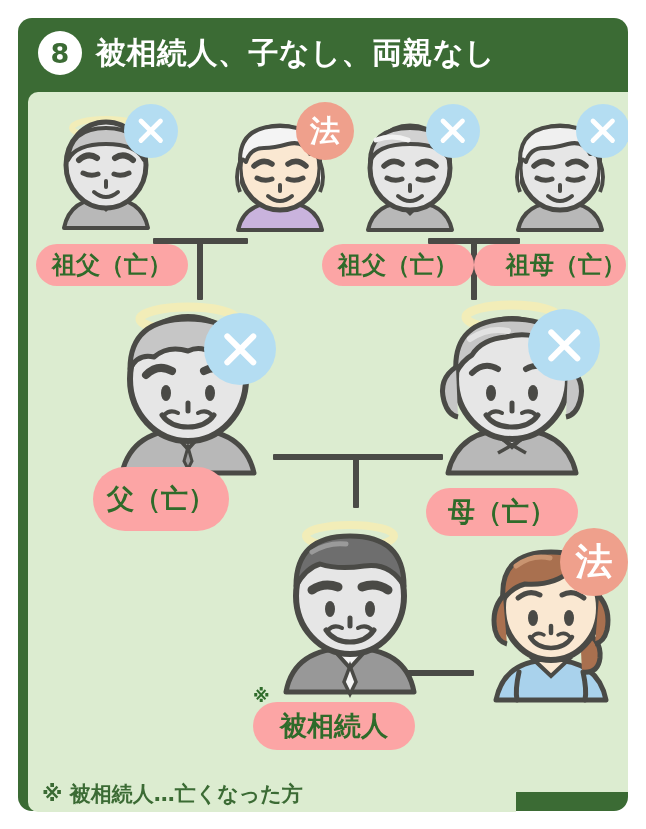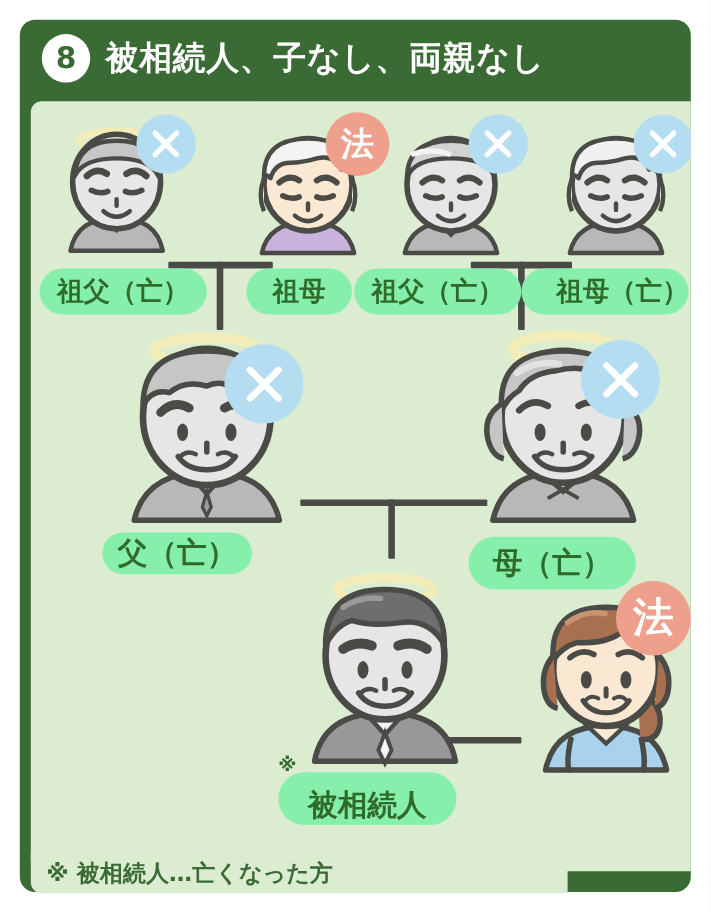--- a/index.html
+++ b/index.html
@@ -25,21 +25,21 @@
   .avatar{position:relative;width:100%;height:100%;}
   .avatar svg{display:block;width:100%;height:100%;overflow:visible;}
 
   
   .badge{position:absolute;border-radius:50%;display:flex;align-items:center;justify-content:center;color:#ffffff;font-weight:bold;}
   .badge-x{background:#b4ddf2;}
   .badge-x svg{width:62%;height:62%;}
   .badge-ho{background:#efa08c;}
 
   
-  .pill{position:absolute;background:#86efac;border-radius:999px;display:flex;align-items:center;justify-content:center;color:#2f6b2a;font-weight:bold;white-space:nowrap;box-sizing:border-box;font-family:Liberation Serif, serif;}
+  .pill{position:absolute;background:#fca5a5;border-radius:999px;display:flex;align-items:center;justify-content:center;color:#2f6b2a;font-weight:bold;white-space:nowrap;box-sizing:border-box;font-family:Liberation Serif, serif;}
 
   
   .hline{position:absolute;background:#4a4a46;height:6px;border-radius:1px;}
   .vline{position:absolute;background:#4a4a46;width:6px;border-radius:1px;}
 
   .aster{position:absolute;color:#2f6b2a;font-size:17px;font-weight:bold;line-height:1;}
 </style>
 </head>
 <body>
 
@@ -98,23 +98,20 @@
           <path d="M82 52 q-9 -8 -18 -2" fill="none" stroke="#4a4a46" stroke-width="5.5" stroke-linecap="round"></path>
           <path d="M33 64 q8 4 15 1" fill="none" stroke="#4a4a46" stroke-width="5" stroke-linecap="round"></path>
           <path d="M79 64 q-8 4 -15 1" fill="none" stroke="#4a4a46" stroke-width="5" stroke-linecap="round"></path>
           <path d="M56 71 l0 6" fill="none" stroke="#4a4a46" stroke-width="4" stroke-linecap="round"></path>
           <path d="M44 82 q12 10 24 0" fill="none" stroke="#4a4a46" stroke-width="4" stroke-linecap="round"></path>
         </svg>
       </div>
       <div class="badge badge-ho" style="left:72px;top:-12px;width:58px;height:58px;font-size:30px;">
         <span>法</span>
       </div>
-    </div>
-    <div class="pill" style="left:196px;top:152px;width:96px;height:42px;font-size:24px;">
-      <span>祖母</span>
     </div>
 
     <div class="person" style="left:324px;top:22px;width:116px;height:136px;">
       <div class="avatar">
         <svg viewBox="0 0 116 136" aria-hidden="true">
           <path d="M16 116 q6 -28 42 -28 q36 0 42 28 z" fill="#b8b8b8" stroke="#4a4a46" stroke-width="4" stroke-linejoin="round"></path>
           <path d="M46 88 l12 12 l12 -12 z" fill="#e4e4e4" stroke="#4a4a46" stroke-width="3"></path>
           <ellipse cx="58" cy="54" rx="40" ry="42" fill="#e6e6e6" stroke="#4a4a46" stroke-width="5"></ellipse>
           <path d="M18 48 q0 -34 40 -34 q40 0 40 34 q-6 -18 -40 -18 q-34 0 -40 18 z" fill="#d2d2d2" stroke="#4a4a46" stroke-width="4" stroke-linejoin="round"></path>
           <path d="M24 26 q16 -6 32 0" fill="none" stroke="#f2f2f2" stroke-width="5" stroke-linecap="round"></path>
@@ -183,21 +180,21 @@
           <path d="M64 118 q6 -6 14 -2" fill="none" stroke="#4a4a46" stroke-width="4" stroke-linecap="round"></path>
           <path d="M112 118 q-6 -6 -14 -2" fill="none" stroke="#4a4a46" stroke-width="4" stroke-linecap="round"></path>
         </svg>
       </div>
       <div class="badge badge-x" style="left:104px;top:16px;width:72px;height:72px;">
         <svg viewBox="0 0 24 24" aria-hidden="true">
             <path d="M5 5 L19 19 M19 5 L5 19" stroke="#ffffff" stroke-width="3.2" stroke-linecap="round" fill="none"></path>
           </svg>
       </div>
     </div>
-    <div class="pill" style="left:65px;top:392px;width:136px;height:38px;font-size:27px;">
+    <div class="pill" style="left:65px;top:375px;width:136px;height:64px;font-size:27px;">
       <span>父（亡）</span>
     </div>
 
     <div class="person" style="left:396px;top:205px;width:180px;height:208px;">
       <div class="avatar">
         <svg viewBox="0 0 180 208" aria-hidden="true">
           <ellipse cx="88" cy="20" rx="46" ry="12" fill="none" stroke="#f2edb8" stroke-width="9"></ellipse>
           <path d="M24 176 q10 -44 64 -44 q54 0 64 44 z" fill="#b8b8b8" stroke="#4a4a46" stroke-width="5" stroke-linejoin="round"></path>
           <path d="M70 134 l18 16 l18 -16 z" fill="#f4f4f4" stroke="#4a4a46" stroke-width="4"></path>
           <path d="M74 140 l28 16 M102 140 l-28 16" fill="none" stroke="#4a4a46" stroke-width="3.5"></path>
@@ -245,21 +242,21 @@
           <path d="M84 102 l0 8" fill="none" stroke="#4a4a46" stroke-width="5" stroke-linecap="round"></path>
           <path d="M60 114 q8 12 24 12 q16 0 24 -12" fill="none" stroke="#4a4a46" stroke-width="5" stroke-linecap="round"></path>
           <path d="M62 114 q6 -6 14 -2" fill="none" stroke="#4a4a46" stroke-width="4" stroke-linecap="round"></path>
           <path d="M106 114 q-6 -6 -14 -2" fill="none" stroke="#4a4a46" stroke-width="4" stroke-linecap="round"></path>
         </svg>
       </div>
     </div>
     <div class="aster" style="left:225px;top:596px;">
       <span>※</span>
     </div>
-    <div class="pill" style="left:225px;top:610px;width:162px;height:48px;font-size:27px;align-items:flex-end;">
+    <div class="pill" style="left:225px;top:610px;width:162px;height:48px;font-size:27px;">
       <span>被相続人</span>
     </div>
 
     <div class="person" style="left:448px;top:442px;width:150px;height:178px;">
       <div class="avatar">
         <svg viewBox="0 0 150 178" aria-hidden="true">
           <path d="M20 166 q8 -40 55 -40 q47 0 55 40 z" fill="#a9d2ec" stroke="#4a4a46" stroke-width="5" stroke-linejoin="round"></path>
           <path d="M58 126 l17 16 l17 -16 z" fill="#fae8d2" stroke="#4a4a46" stroke-width="4"></path>
           <path d="M43 138 q-4 18 -2 28" fill="none" stroke="#4a4a46" stroke-width="5" stroke-linecap="round"></path>
           <path d="M107 138 q4 18 2 28" fill="none" stroke="#4a4a46" stroke-width="5" stroke-linecap="round"></path>

